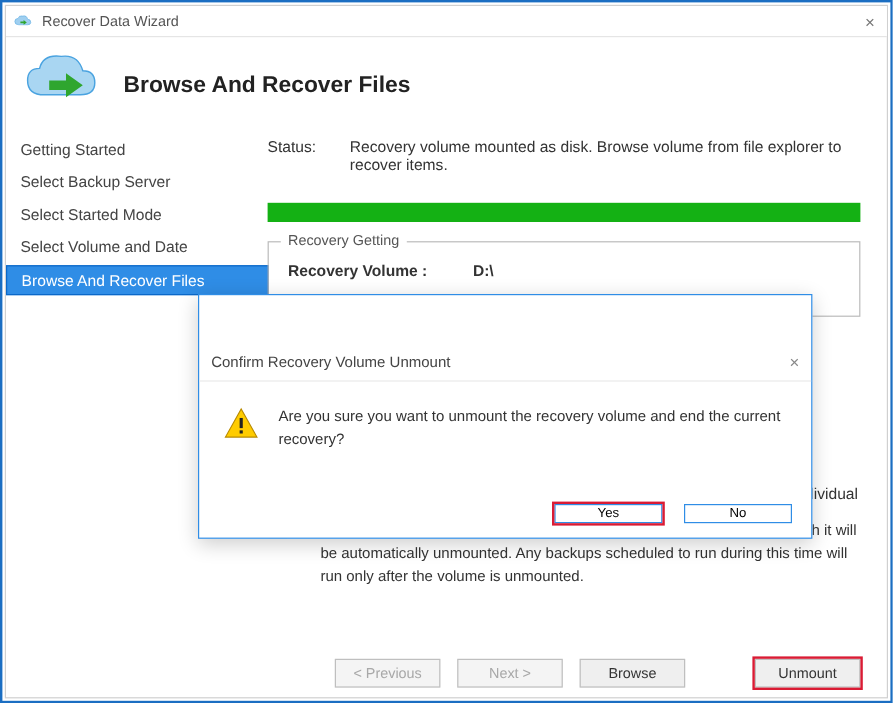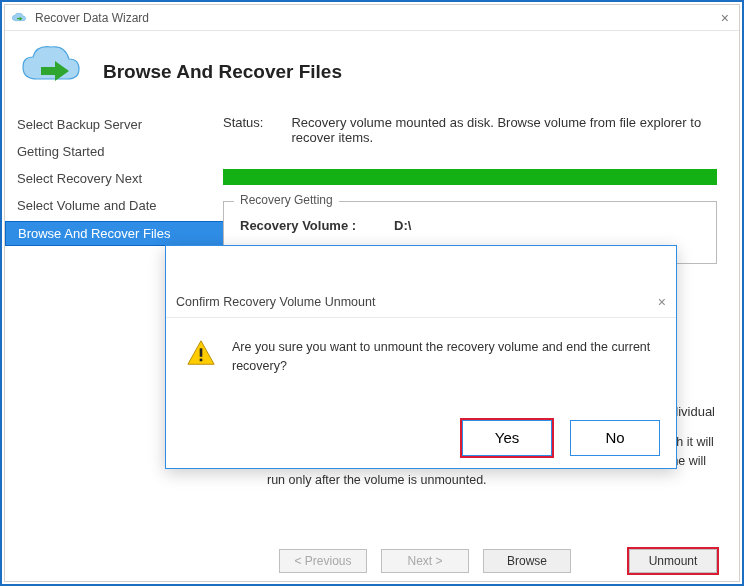--- a/index.html
+++ b/index.html
@@ -31,21 +31,21 @@
   .btn { width: 88px; height: 24px; font-size: 12px; background: #efefef; border: 1px solid #bfbfbf; color: #333; cursor: pointer; display:flex; align-items:center; justify-content:center; }
   .btn.disabled { color: #a8a8a8; background: #f4f4f4; cursor: default; }
   .btn.highlight { outline: 2px solid #da1b34; outline-offset: 0; margin-left: 44px; }
 
   
   .dialog { position: absolute; top: 240px; left: 160px; width: 512px; background: #fff; border: 1px solid #2f8de6; box-shadow: 0 4px 16px rgba(0,0,0,0.2); z-index: 50; }
   .dlg-title { height: 32px; display: flex; align-items: center; padding: 0 10px; font-size: 12.5px; color: #444; border-bottom: 1px solid #eaeaea; margin-top: 40px; }
   .dlg-title .close { margin-left: auto; font-size: 14px; color: #888; cursor: pointer; }
   .dlg-body { display: flex; padding: 20px 20px 36px 20px; gap: 16px; font-size: 12.5px; color: #333; line-height: 1.5; }
   .dlg-foot { display: flex; justify-content: flex-end; gap: 18px; padding: 8px 16px 12px 16px; }
-  .dlg-btn { width: 90px; height: 36px; font-size: 15px; display:flex; align-items:center; justify-content:center; cursor:pointer; }
+  .dlg-btn { width: 90px; height: 16px; font-size: 11px; display:flex; align-items:center; justify-content:center; cursor:pointer; }
   .dlg-btn.yes { border: 1px solid #2f8de6; background: #fff; outline: 2px solid #da1b34; }
   .dlg-btn.no  { border: 1px solid #2f8de6; background: #fff; }
 </style>
 </head>
 <body>
 
 <div class="frame">
   <div class="window">
 
     <div class="titlebar">
@@ -64,23 +64,23 @@
         <svg viewBox="0 0 64 44" width="64" height="44">
           <path d="M18 36 Q4 36 4 24 Q4 14 14 14 Q17 2 32 4 Q46 2 50 16 Q60 16 60 26 Q60 36 48 36 Z" fill="#a9d6f2" stroke="#4aa3e0" stroke-width="1.2"></path>
           <path d="M22 24 L36 24 L36 18 L50 28 L36 38 L36 32 L22 32 Z" fill="#2fa62f"></path>
         </svg>
       </span>
       <h1>Browse And Recover Files</h1>
     </div>
 
     <div class="body">
       <div class="sidebar">
+        <div class="side-item">Getting Started</div>
         <div class="side-item">Select Backup Server</div>
-        <div class="side-item">Getting Started</div>
-        <div class="side-item">Select Recovery Next</div>
+        <div class="side-item">Select Started Mode</div>
         <div class="side-item">Select Volume and Date</div>
         <div class="side-item active">Browse And Recover Files</div>
       </div>
 
       <div class="main">
         <div class="status-row">
           <span>Status:</span>
           <span>Recovery volume mounted as disk. Browse volume from file explorer to recover items.</span>
         </div>
 

